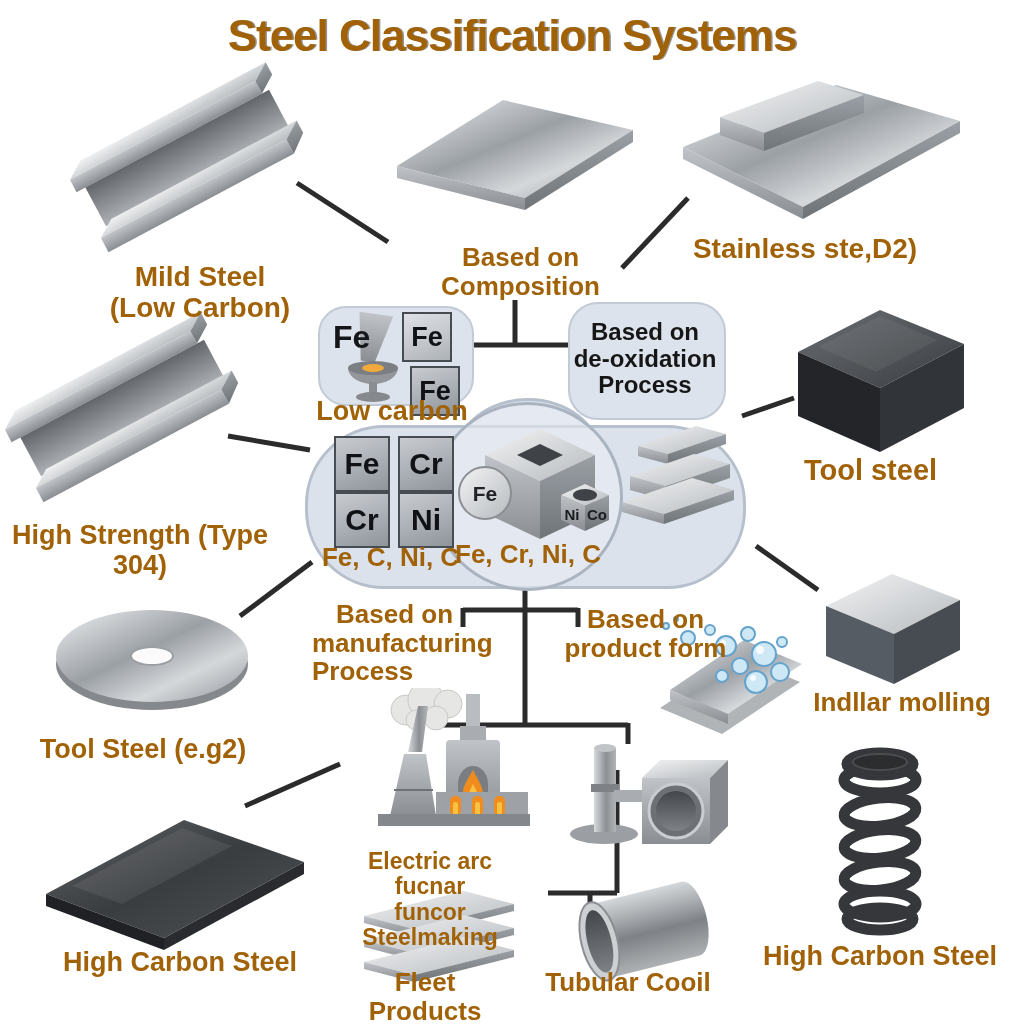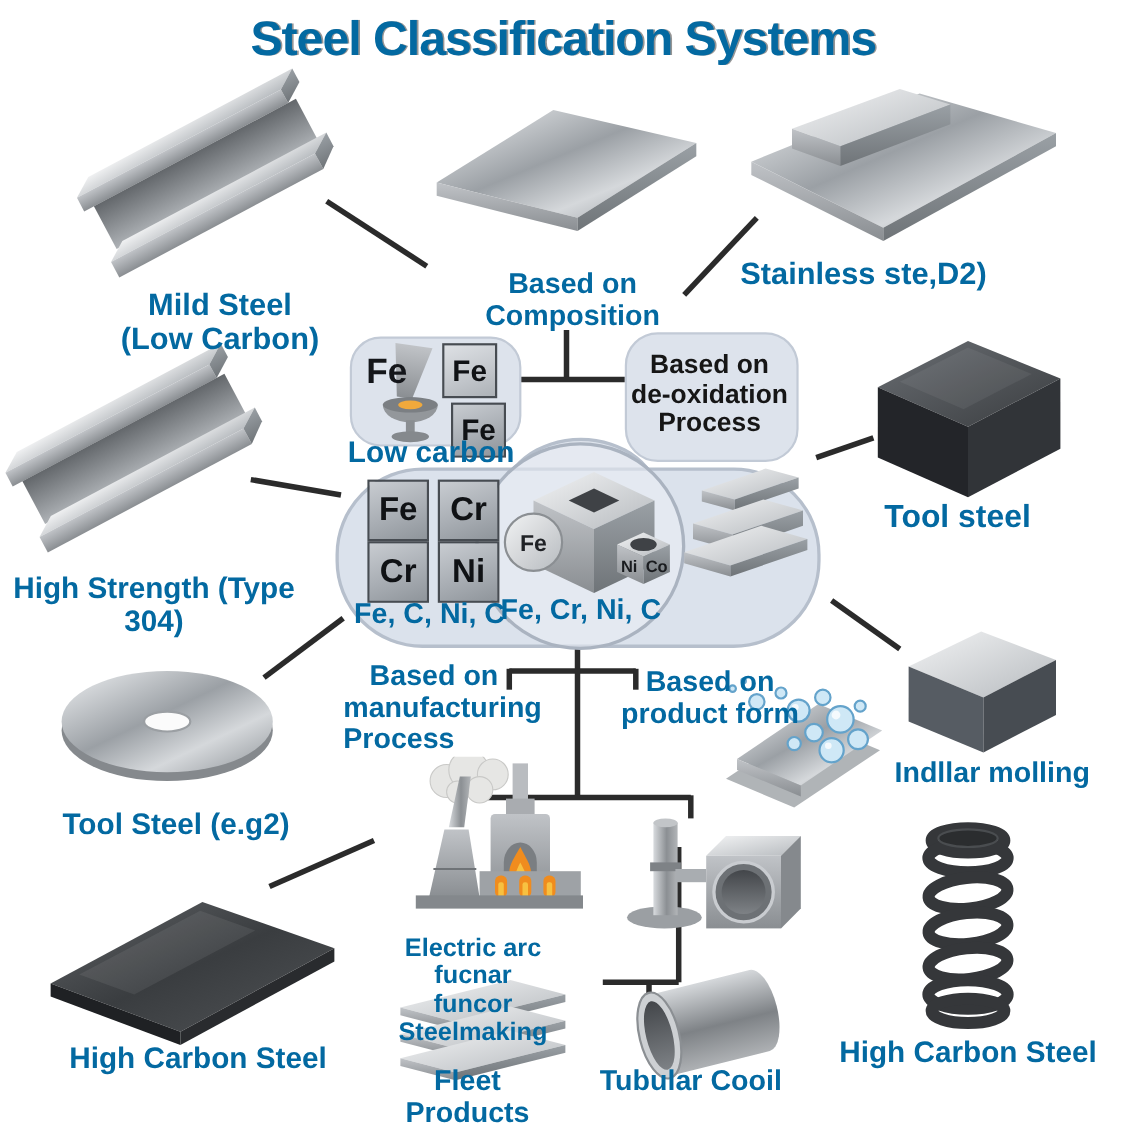--- a/index.html
+++ b/index.html
@@ -3,21 +3,21 @@
 <meta charset="utf-8">
 <style>
   html,body{margin:0;padding:0;background:#ffffff;}
   .canvas{position:relative;width:1024px;height:1024px;background:#ffffff;overflow:hidden;
           font-family:"Liberation Sans",sans-serif;color:#161616;}
   svg.overlay{position:absolute;left:0;top:0;z-index:1;}
   svg.ill{position:absolute;z-index:3;}
   svg.ill-hi{position:absolute;z-index:4;}
   .panel{position:absolute;background:#dde3ec;border:2px solid #c2cad6;z-index:2;}
   .circle-panel{position:absolute;border-radius:50%;z-index:3;}
-  .lbl{position:absolute;font-weight:700;color:#0369a1;text-align:center;line-height:1.1;z-index:5;}
+  .lbl{position:absolute;font-weight:700;color:#a16207;text-align:center;line-height:1.1;z-index:5;}
   .title{font-size:44px;letter-spacing:-1px;text-shadow:1.5px 0 0 rgba(20,20,20,0.45);}
   .sq{position:absolute;display:flex;align-items:center;justify-content:center;font-weight:700;
       color:#101215;border:2px solid #474c52;z-index:4;
       background:linear-gradient(160deg,#c8ccd1 0%,#a9aeb4 55%,#8f959b 100%);}
   .sq.light{background:linear-gradient(160deg,#dde0e4 0%,#c2c6cb 60%,#adb2b7 100%);}
   .deox-text{position:absolute;display:flex;flex-direction:column;align-items:center;justify-content:center;
              font-weight:700;z-index:5;line-height:1.12;}
   .left-align{text-align:left;}
 </style>
 </head>
@@ -183,21 +183,21 @@
   </svg>
 
   <div class="lbl" style="left:80px;top:262px;width:240px;font-size:28px;">
     <div>Mild Steel</div>
     <div>(Low Carbon)</div>
   </div>
   <div class="lbl" style="left:408px;top:243px;width:225px;font-size:26px;">
     <div>Based on</div>
     <div>Composition</div>
   </div>
-  <div class="lbl" style="left:640px;top:234px;width:290px;font-size:28px;">Stainless ste,D2)</div>
+  <div class="lbl" style="left:660px;top:234px;width:290px;font-size:28px;">Stainless ste,D2)</div>
 
   <svg class="ill" style="left:5px;top:338px;transform:rotate(-28deg);" width="250" height="130" viewBox="0 0 250 130">
     <polygon points="2,30 212,30 230,18 20,18" fill="url(#gTop)"></polygon>
     <rect x="2" y="30" width="210" height="14" fill="url(#gFront)"></rect>
     <polygon points="212,30 230,18 230,32 212,44" fill="url(#gSide)"></polygon>
     <rect x="12" y="44" width="208" height="44" fill="url(#gWeb)"></rect>
     <polygon points="2,96 20,84 230,84 212,96" fill="url(#gTop)"></polygon>
     <rect x="2" y="96" width="210" height="16" fill="url(#gFront)"></rect>
     <polygon points="212,96 230,84 230,98 212,112" fill="url(#gSide)"></polygon>
   </svg>
@@ -219,21 +219,21 @@
   <div class="lbl" style="left:558px;top:605px;width:175px;font-size:26px;">
     <div>Based on</div>
     <div>product form</div>
   </div>
 
   <svg class="ill" style="left:52px;top:592px;" width="205" height="135" viewBox="0 0 205 135">
     <ellipse cx="100" cy="72" rx="96" ry="46" fill="#85898d"></ellipse>
     <ellipse cx="100" cy="64" rx="96" ry="46" fill="url(#gShine)"></ellipse>
     <ellipse cx="100" cy="64" rx="21" ry="9" fill="#fbfbfb" stroke="#9b9fa3" stroke-width="2"></ellipse>
   </svg>
-  <div class="lbl" style="left:35px;top:735px;width:250px;font-size:27px;">Tool Steel (e.g2)</div>
+  <div class="lbl" style="left:18px;top:735px;width:250px;font-size:27px;">Tool Steel (e.g2)</div>
 
   <svg class="ill" style="left:818px;top:558px;" width="150" height="130" viewBox="0 0 150 130">
     <polygon points="8,48 74,16 142,42 76,76" fill="url(#gTop)"></polygon>
     <polygon points="8,48 76,76 76,126 8,98" fill="#565c63"></polygon>
     <polygon points="142,42 76,76 76,126 142,92" fill="#474c52"></polygon>
   </svg>
   <div class="lbl" style="left:812px;top:688px;width:180px;font-size:26px;">Indllar molling</div>
 
   <svg class="ill" style="left:652px;top:612px;" width="155" height="150" viewBox="0 0 155 150">
     <polygon points="8,96 86,44 148,70 70,122" fill="#b0b4b7"></polygon>

